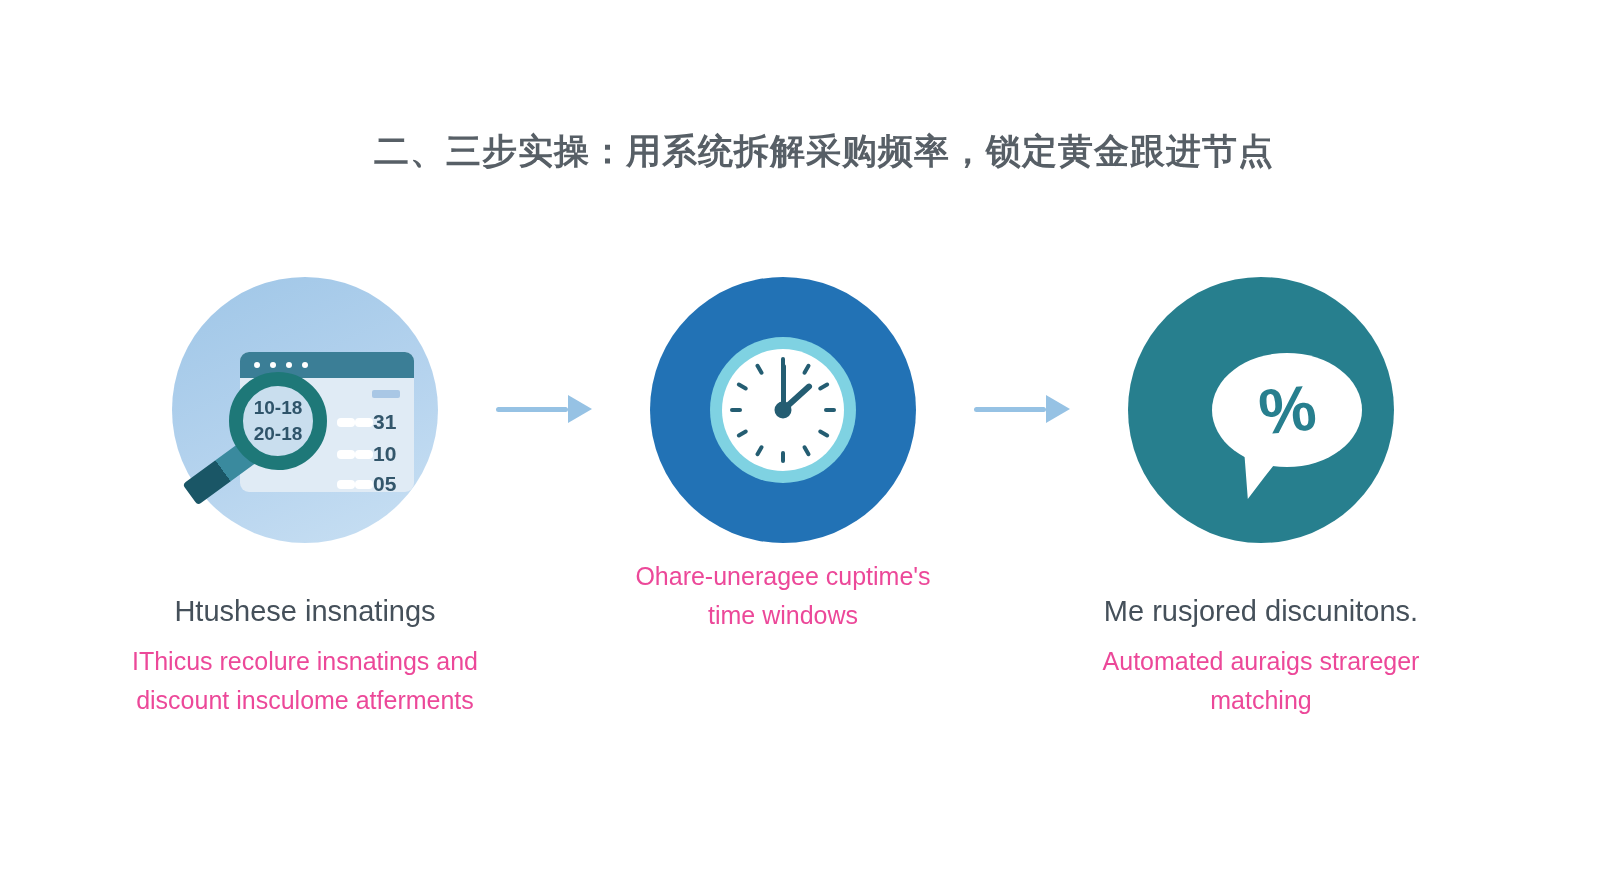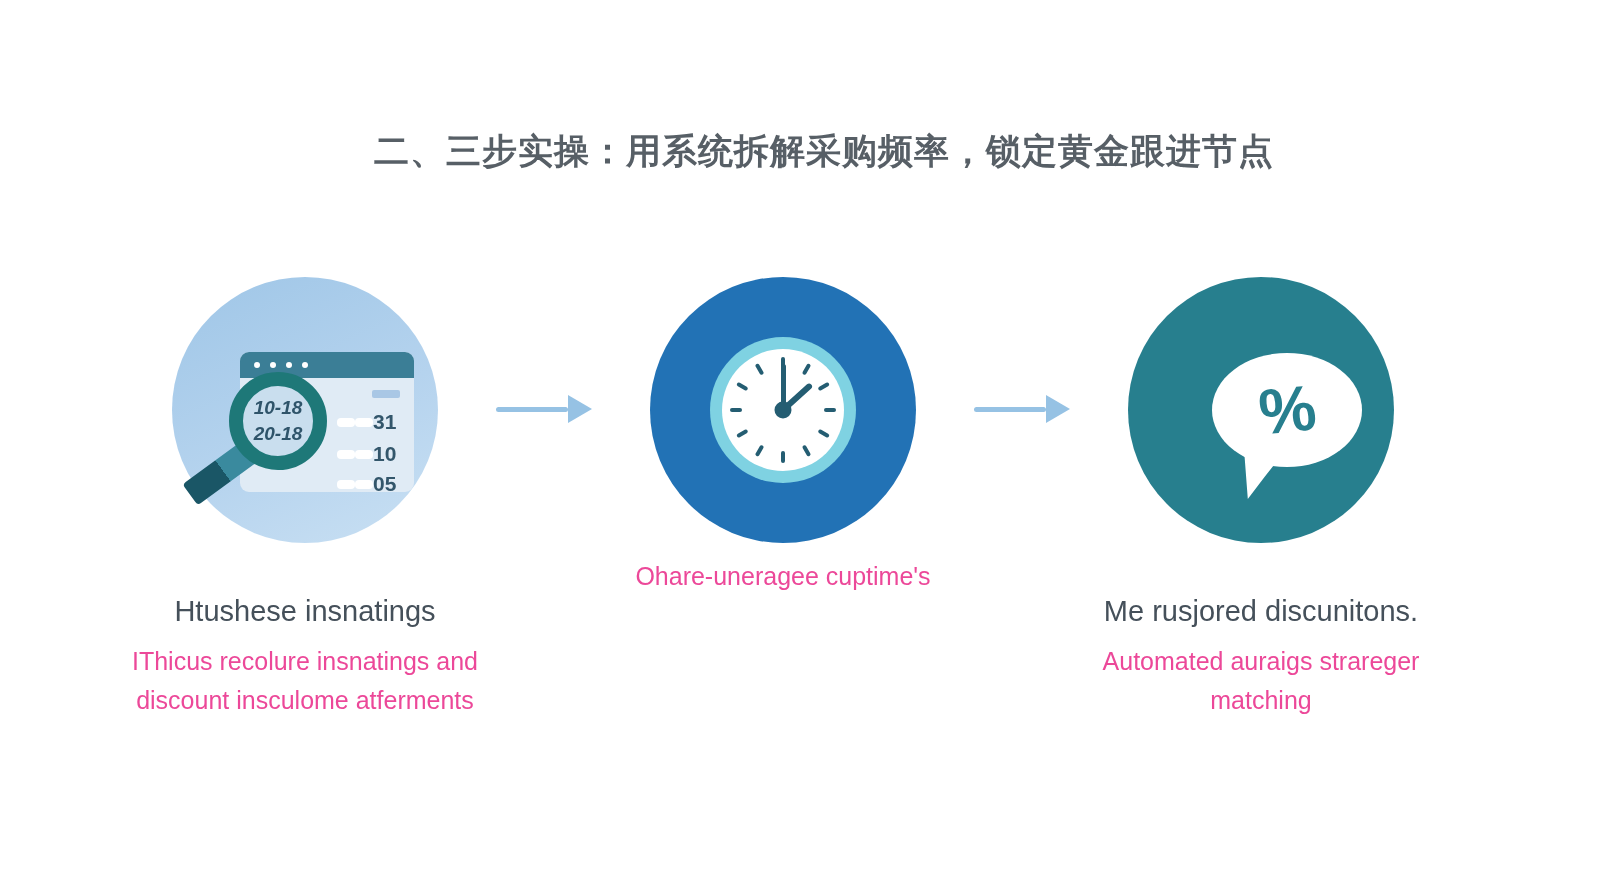--- a/index.html
+++ b/index.html
@@ -143,21 +143,20 @@
     align-items: center;
     justify-content: center;
     z-index: 2;
   }
   .lens-value {
     font-size: 19px;
     font-weight: 700;
     color: #2f546a;
     line-height: 26px;
     white-space: nowrap;
-    font-style: italic;
   }
   .magnifier-handle {
     position: absolute;
     left: 11px; top: 183px;
     width: 74px; height: 26px;
     border-radius: 4px;
     background: linear-gradient(90deg, #1a5666 0%, #1a5666 55%, #3a8a9e 55%, #3a8a9e 100%);
     transform: rotate(-36deg);
     z-index: 1;
   }
@@ -301,20 +300,21 @@
             <div class="tick" style="--a:300deg"></div>
             <div class="tick" style="--a:330deg"></div>
             <div class="hand hand-minute"></div>
             <div class="hand hand-hour"></div>
             <div class="clock-dot"></div>
           </div>
         </div>
       </div>
       <div class="step-body">
         <div>Ohare-uneragee cuptime's</div>
+        <div>time windows</div>
       </div>
     </div>
 
     <div class="arrow-box">
       <div class="arrow-shaft"></div>
       <div class="arrow-head"></div>
     </div>
 
     <div class="step-col">
       <div class="circle circle-3">

